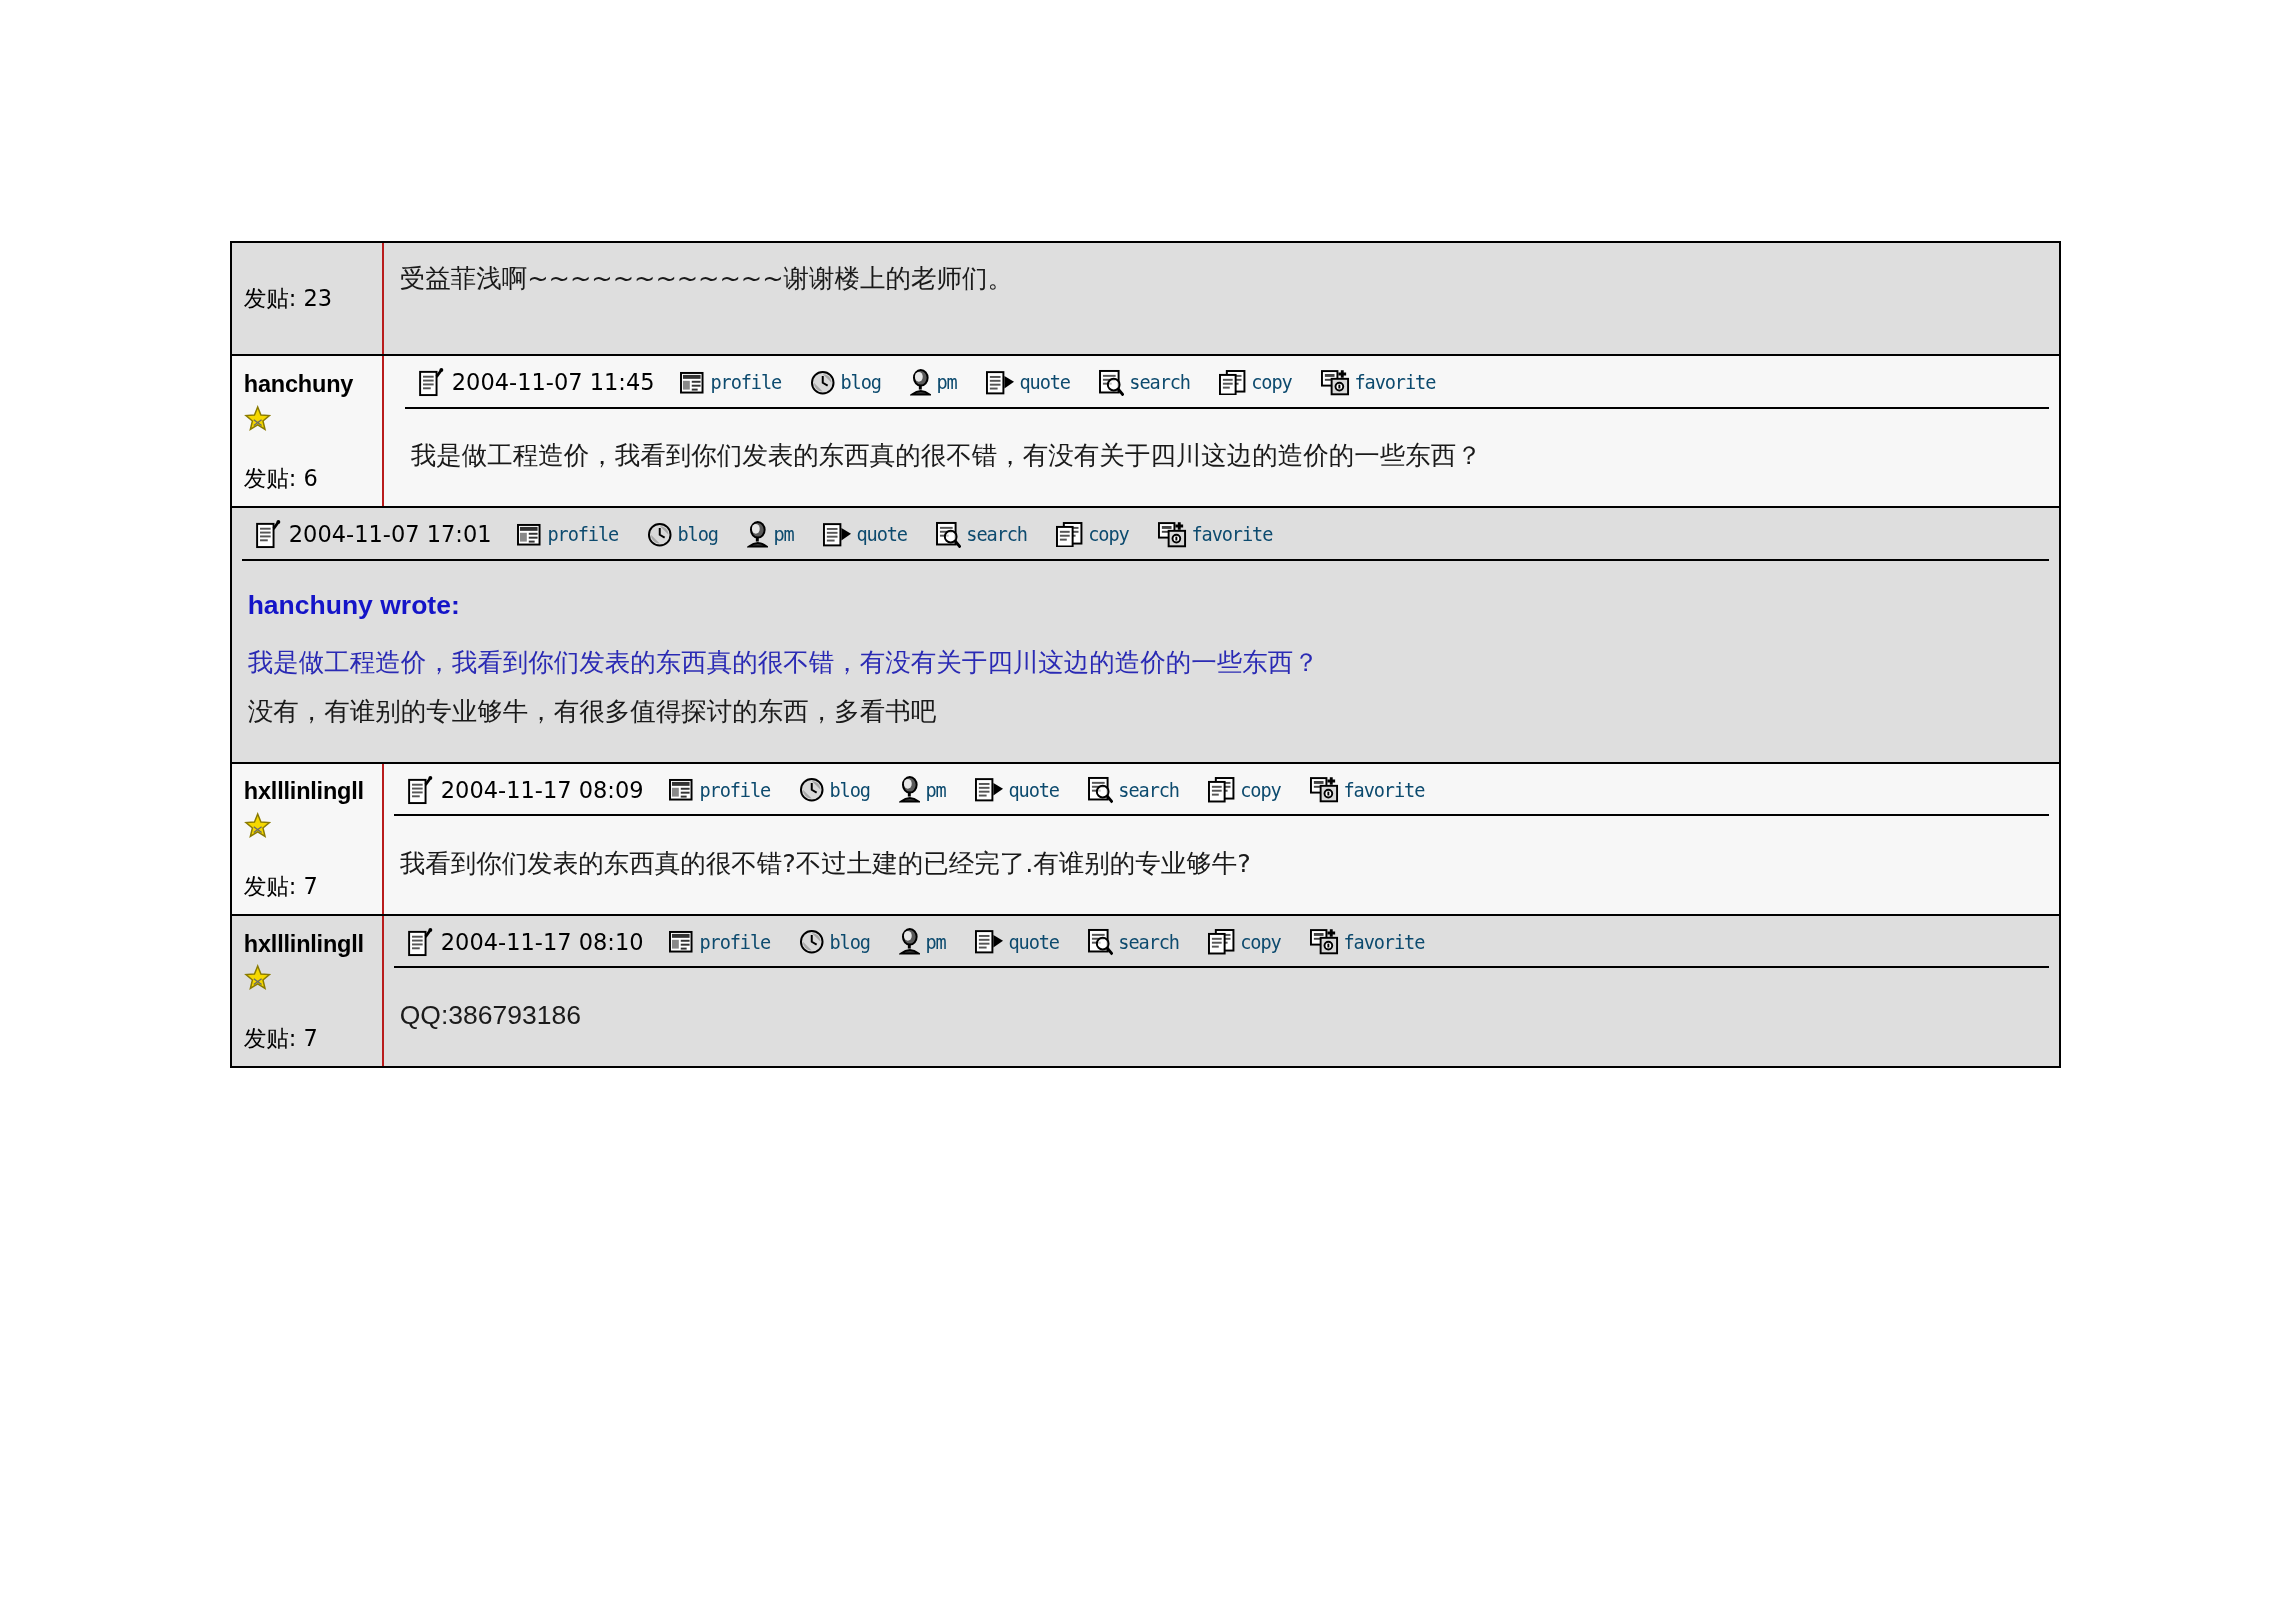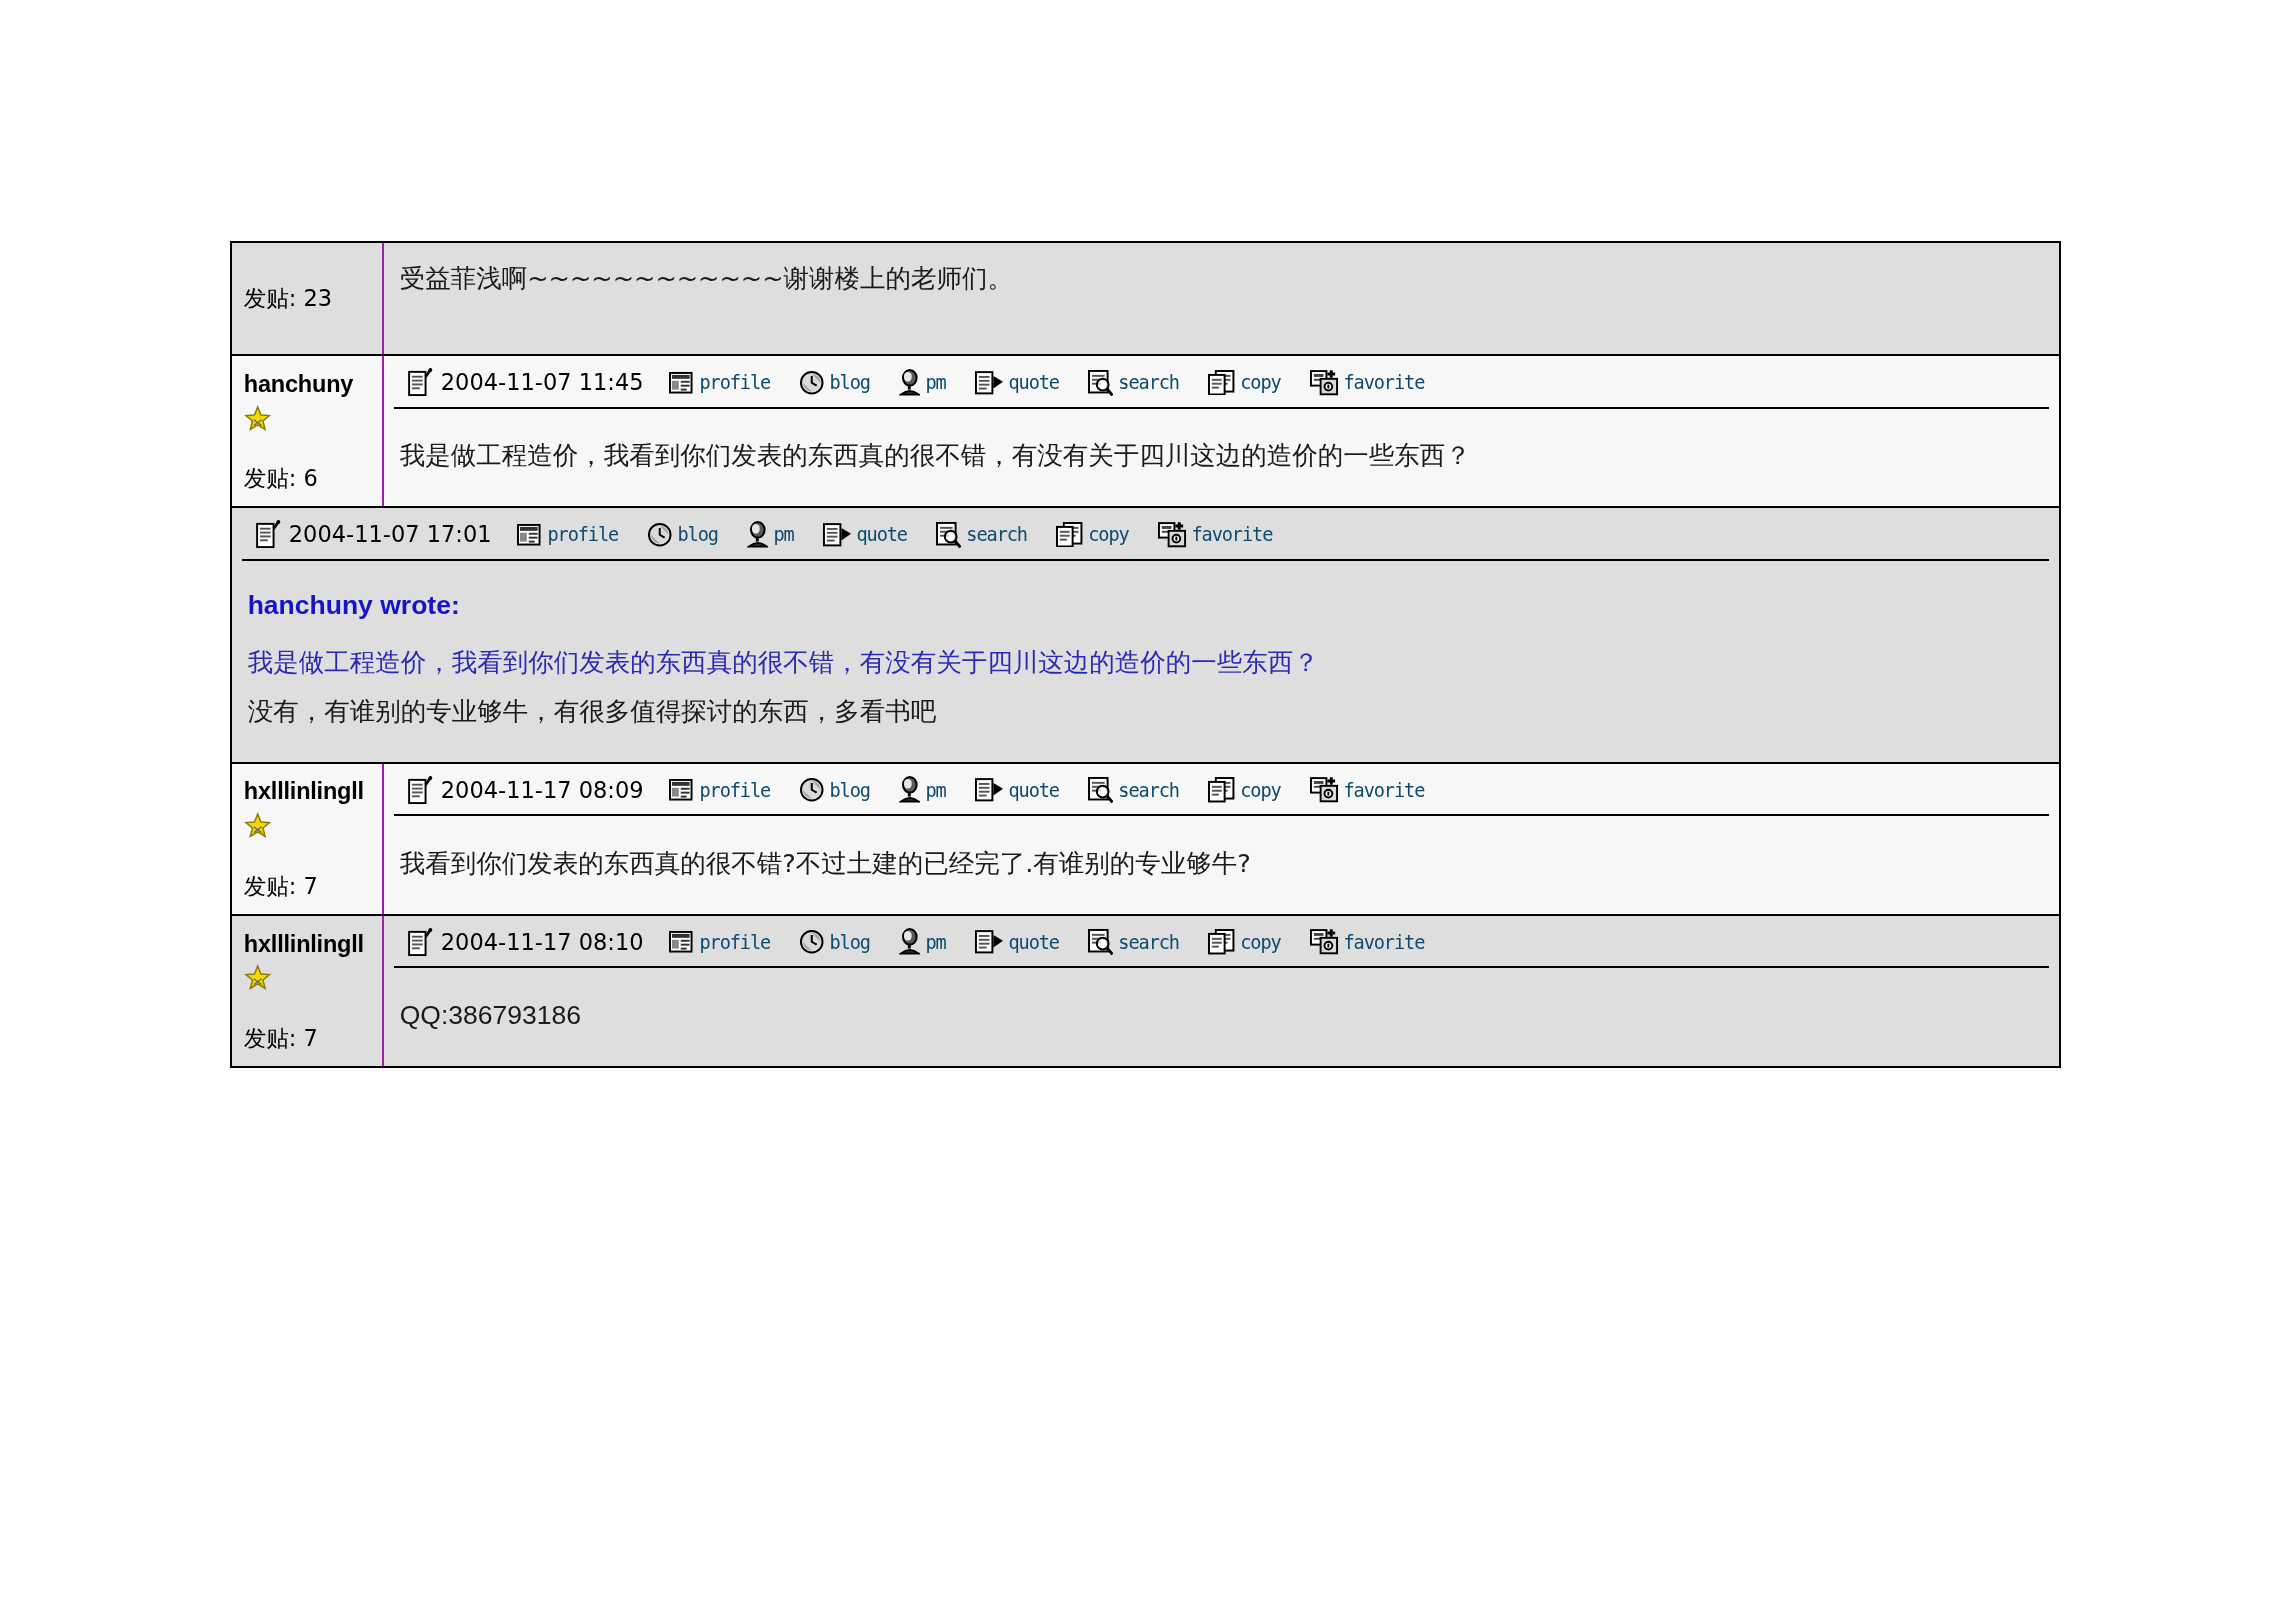--- a/index.html
+++ b/index.html
@@ -28,21 +28,21 @@
   }
   .post:last-child{border-bottom:none;}
 
   .post.shade-a{background:#dedede;}
   .post.shade-b{background:#f7f7f7;}
 
   .author{
     width:152px;
     flex:0 0 152px;
     box-sizing:border-box;
-    border-right:2px solid #a21caf;
+    border-right:2px solid #b91c1c;
     padding:13.7px 0 13.7px 11.8px;
     display:flex;
     flex-direction:column;
     position:relative;
   }
   .author-name{
     font-size:23.5px;
     font-weight:bold;
     color:#000000;
     line-height:29px;
@@ -147,21 +147,21 @@
       <div class="post shade-a" style="min-height: 113px;">
         <div class="author only-count">
           <div class="postcount">发贴: 23</div>
         </div>
         <div class="content">
           <div class="body first-post">
             <div class="plain-line reply-body">受益菲浅啊~~~~~~~~~~~~谢谢楼上的老师们。</div>
           </div>
         </div>
       </div>
-      <div class="post shade-b" style="min-height: 145px;">
+      <div class="post shade-b" style="min-height: 145px; gap: 11px;">
         <div class="author">
           <div class="author-name">hanchuny</div>
           <div class="star-badge">
             <svg class="ico" width="27.4" height="27.4" viewBox="0 0 28 28">
               <path d="M14 2 L17.3 10.2 L26 10.8 L19.4 16.4 L21.5 25 L14 20.3 L6.5 25 L8.6 16.4 L2 10.8 L10.7 10.2 Z" fill="#f5d800" stroke="#8a7a00" stroke-width="1.5"></path>
               <path d="M10 15 L18 21 M18 15 L10 21" stroke="#6b6b6b" stroke-width="1.4"></path>
             </svg>
           </div>
           <div class="postcount">发贴: 6</div>
         </div>

